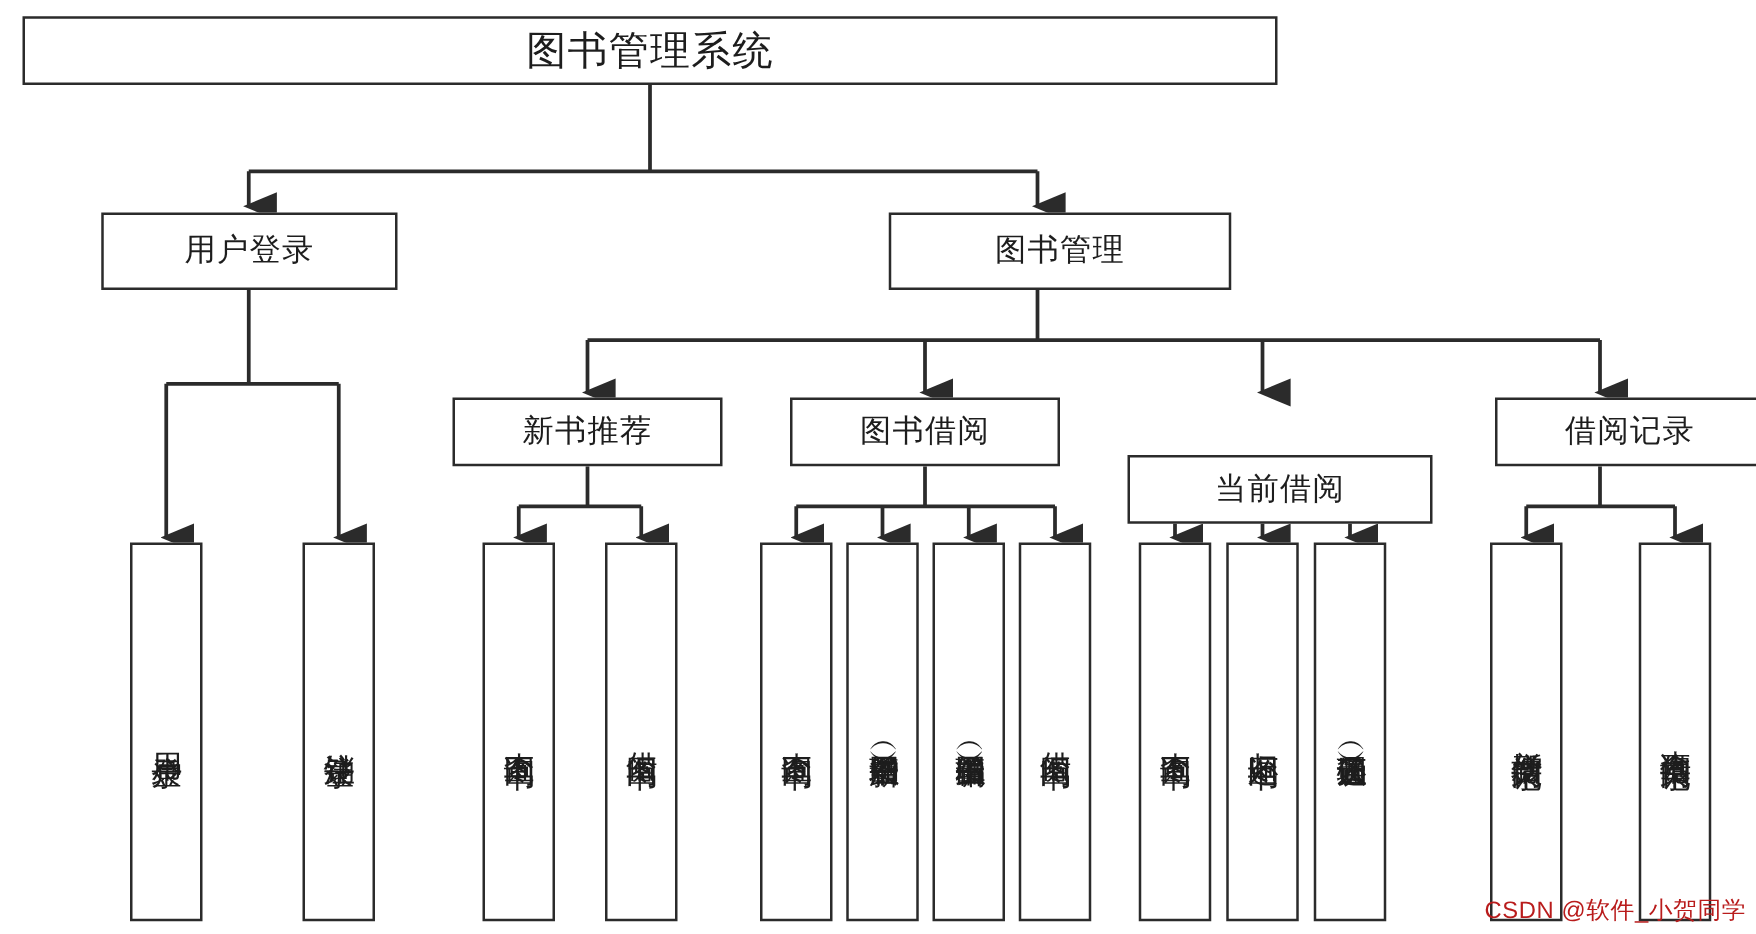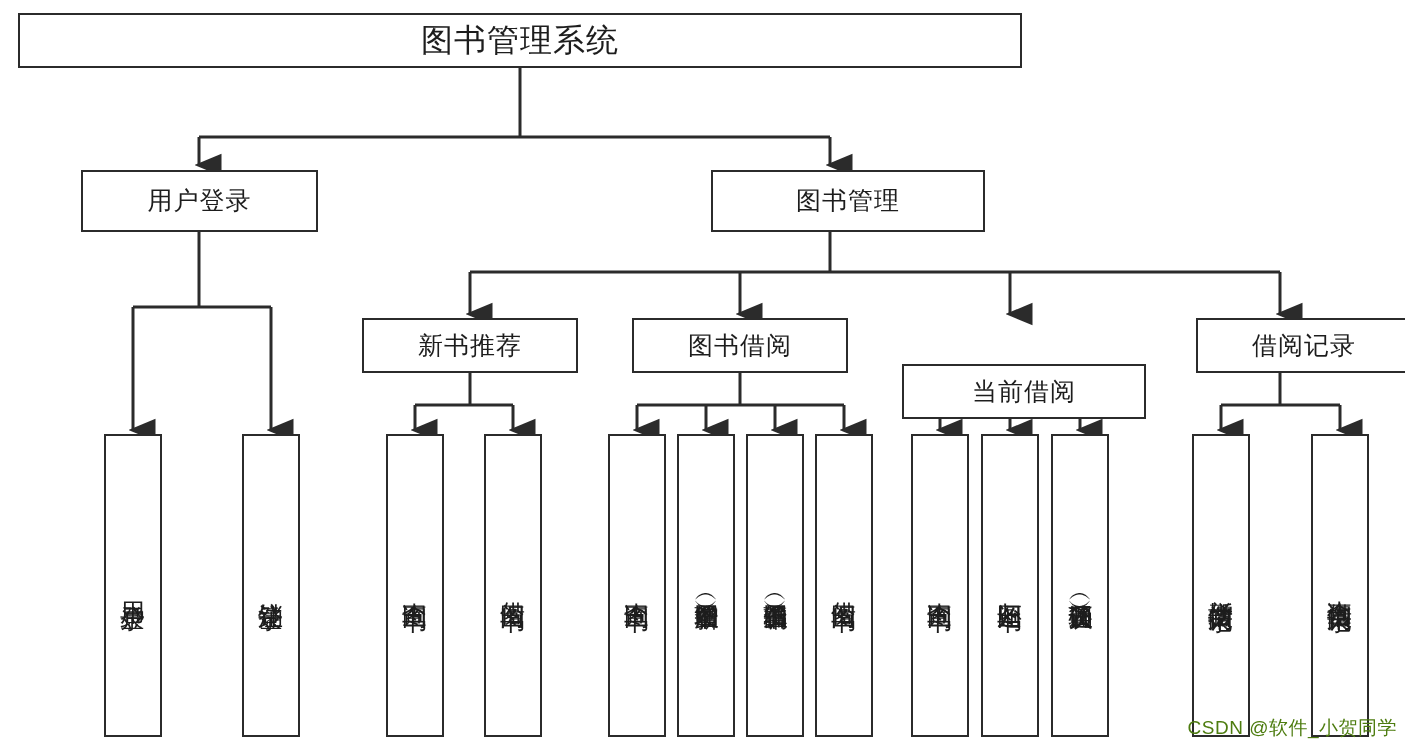--- a/index.html
+++ b/index.html
@@ -56,21 +56,21 @@
   }
   .node-v.tight {
     letter-spacing: 0px;
     font-size: 24px;
   }
   .watermark {
     position: absolute;
     right: 8px;
     bottom: 6px;
     font-size: 19px;
-    color: #4d7c0f;
+    color: #b91c1c;
     letter-spacing: 0.5px;
     white-space: nowrap;
   }
 </style>
 </head>
 <body>
 
 <div id="canvas">
 
   <svg id="wires" viewBox="0 0 1405 747" xmlns="http://www.w3.org/2000/svg">

